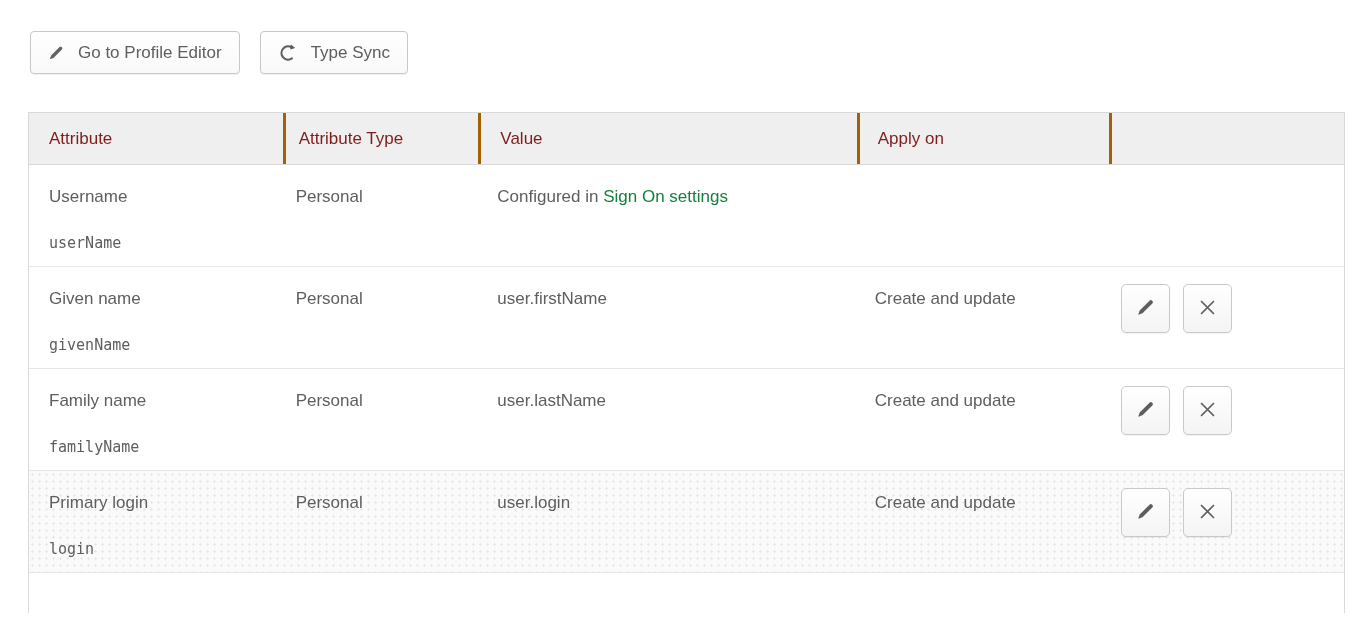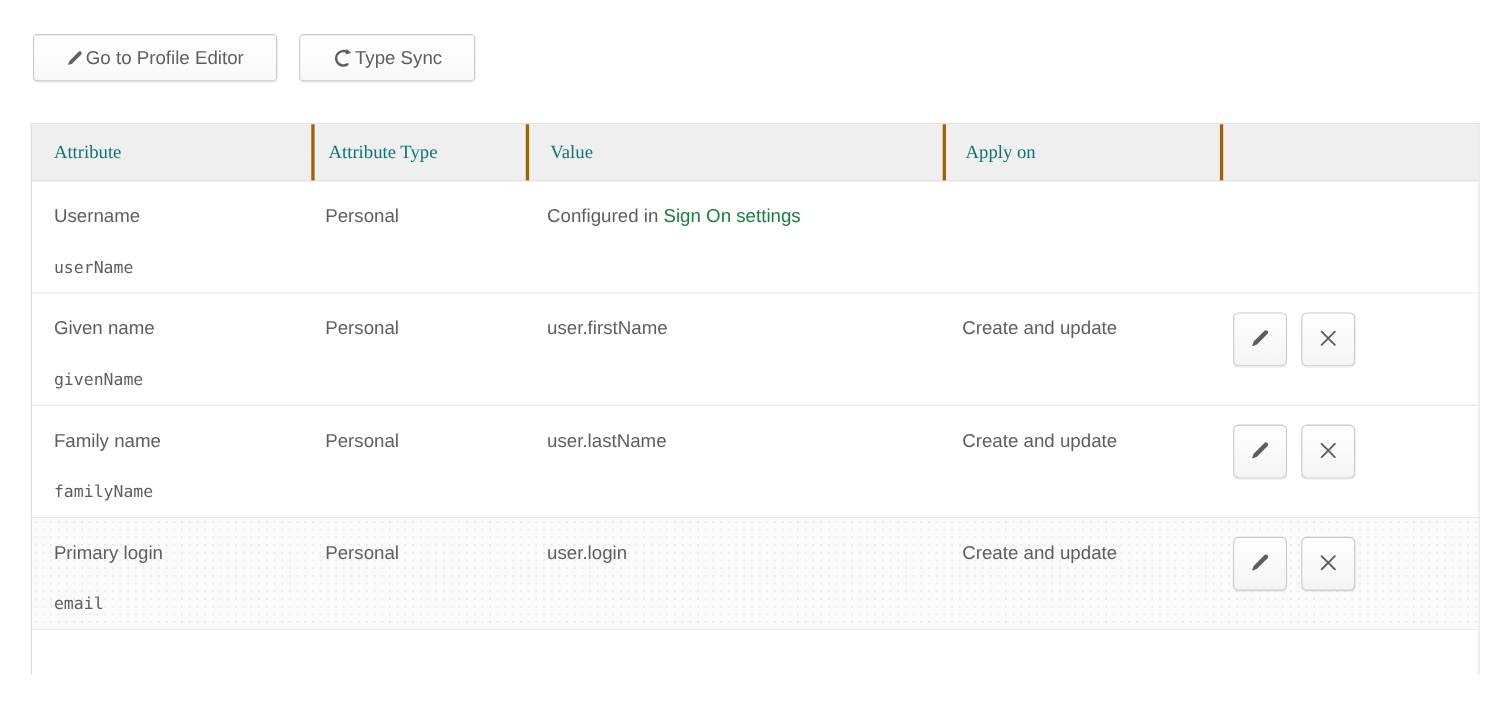--- a/index.html
+++ b/index.html
@@ -19,23 +19,23 @@
   .toolbar {
     position: absolute;
     left: 30px;
     top: 31px;
     display: flex;
     gap: 20px;
   }
   .btn {
     display: inline-flex;
     align-items: center;
-    gap: 1px;
+    gap: 13px;
     height: 43px;
-    padding: 0 29px;
+    padding: 0 17px;
     background: linear-gradient(180deg, #ffffff 0%, #f9f9f9 100%);
     border: 1px solid #c8c8c8;
     border-radius: 4px;
     box-shadow: 0 1px 1px rgba(0,0,0,0.06);
     font-size: 17px;
     color: #5e5e5e;
     cursor: pointer;
     white-space: nowrap;
   }
   .btn .ic { display: inline-flex; align-items: center; }
@@ -52,22 +52,21 @@
   .thead {
     display: flex;
     height: 52px;
     background: #efefef;
     border-bottom: 1px solid #d9d9d9;
   }
   .th {
     display: flex;
     align-items: center;
     font-size: 17px;
-    color: #0f766e;
-    font-family: Liberation Serif, serif;
+    color: #7f1d1d;
   }
   .th + .th { border-left: 3px solid #a16207; }
 
   .c1 { width: 254px; padding-left: 20px; }
   .c2 { width: 196px; padding-left: 13px; }
   .c3 { width: 379px; padding-left: 19px; }
   .c4 { width: 253px; padding-left: 18px; }
   .c5 { width: 235px; padding-left: 12px; }
 
   .row {
@@ -215,21 +214,21 @@
               <path d="M3.5 3.5 L15.5 15.5 M15.5 3.5 L3.5 15.5" stroke="#5e5e5e" stroke-width="1.7" stroke-linecap="round"></path>
             </svg>
           </span>
         </button>
       </div>
     </div>
 
     <div class="row textured">
       <div class="cell c1">
         <div>Primary login</div>
-        <div class="attr-code">email</div>
+        <div class="attr-code">login</div>
       </div>
       <div class="cell c2">Personal</div>
       <div class="cell c3">user.login</div>
       <div class="cell c4">Create and update</div>
       <div class="c5 actions">
         <button class="icon-btn">
           <span>
             <svg width="20" height="20" viewBox="0 0 17 17">
               <path d="M2.1 14.9 L3.1 11.5 L11.5 3.1 C12.1 2.5 13.1 2.5 13.7 3.1 L13.9 3.3 C14.5 3.9 14.5 4.9 13.9 5.5 L5.5 13.9 L2.1 14.9 Z" fill="#5e5e5e"></path>
               <path d="M2.1 14.9 L2.6 13.2 L3.8 14.4 Z" fill="#5e5e5e"></path>

